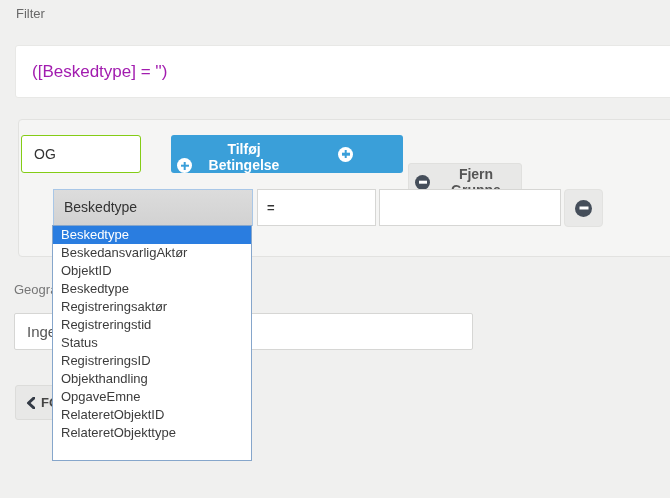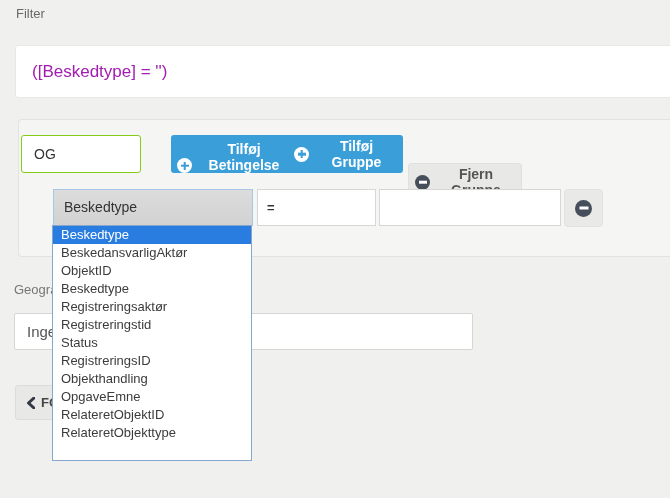--- a/index.html
+++ b/index.html
@@ -249,21 +249,20 @@
   <div class="panel">
     <input class="op-input" type="text" value="OG" style="">
 
     <button class="btn btn-primary btn-add-condition">
       <span class="disc disc-white disc-plus"></span>
       <span>Tilføj Betingelse</span>
     </button>
 
     <button class="btn btn-primary btn-add-group">
       <span class="disc disc-white disc-plus"></span>
-      <span>Tilføj Gruppe</span>
     </button>
 
     <button class="btn btn-default btn-remove-group">
       <span class="disc disc-dark disc-minus"></span>
       <span>Fjern Gruppe</span>
     </button>
 
     <div class="field-select">Beskedtype</div>
     <div class="operator-select">=</div>
     <input class="value-input" type="text" value="" style="">

